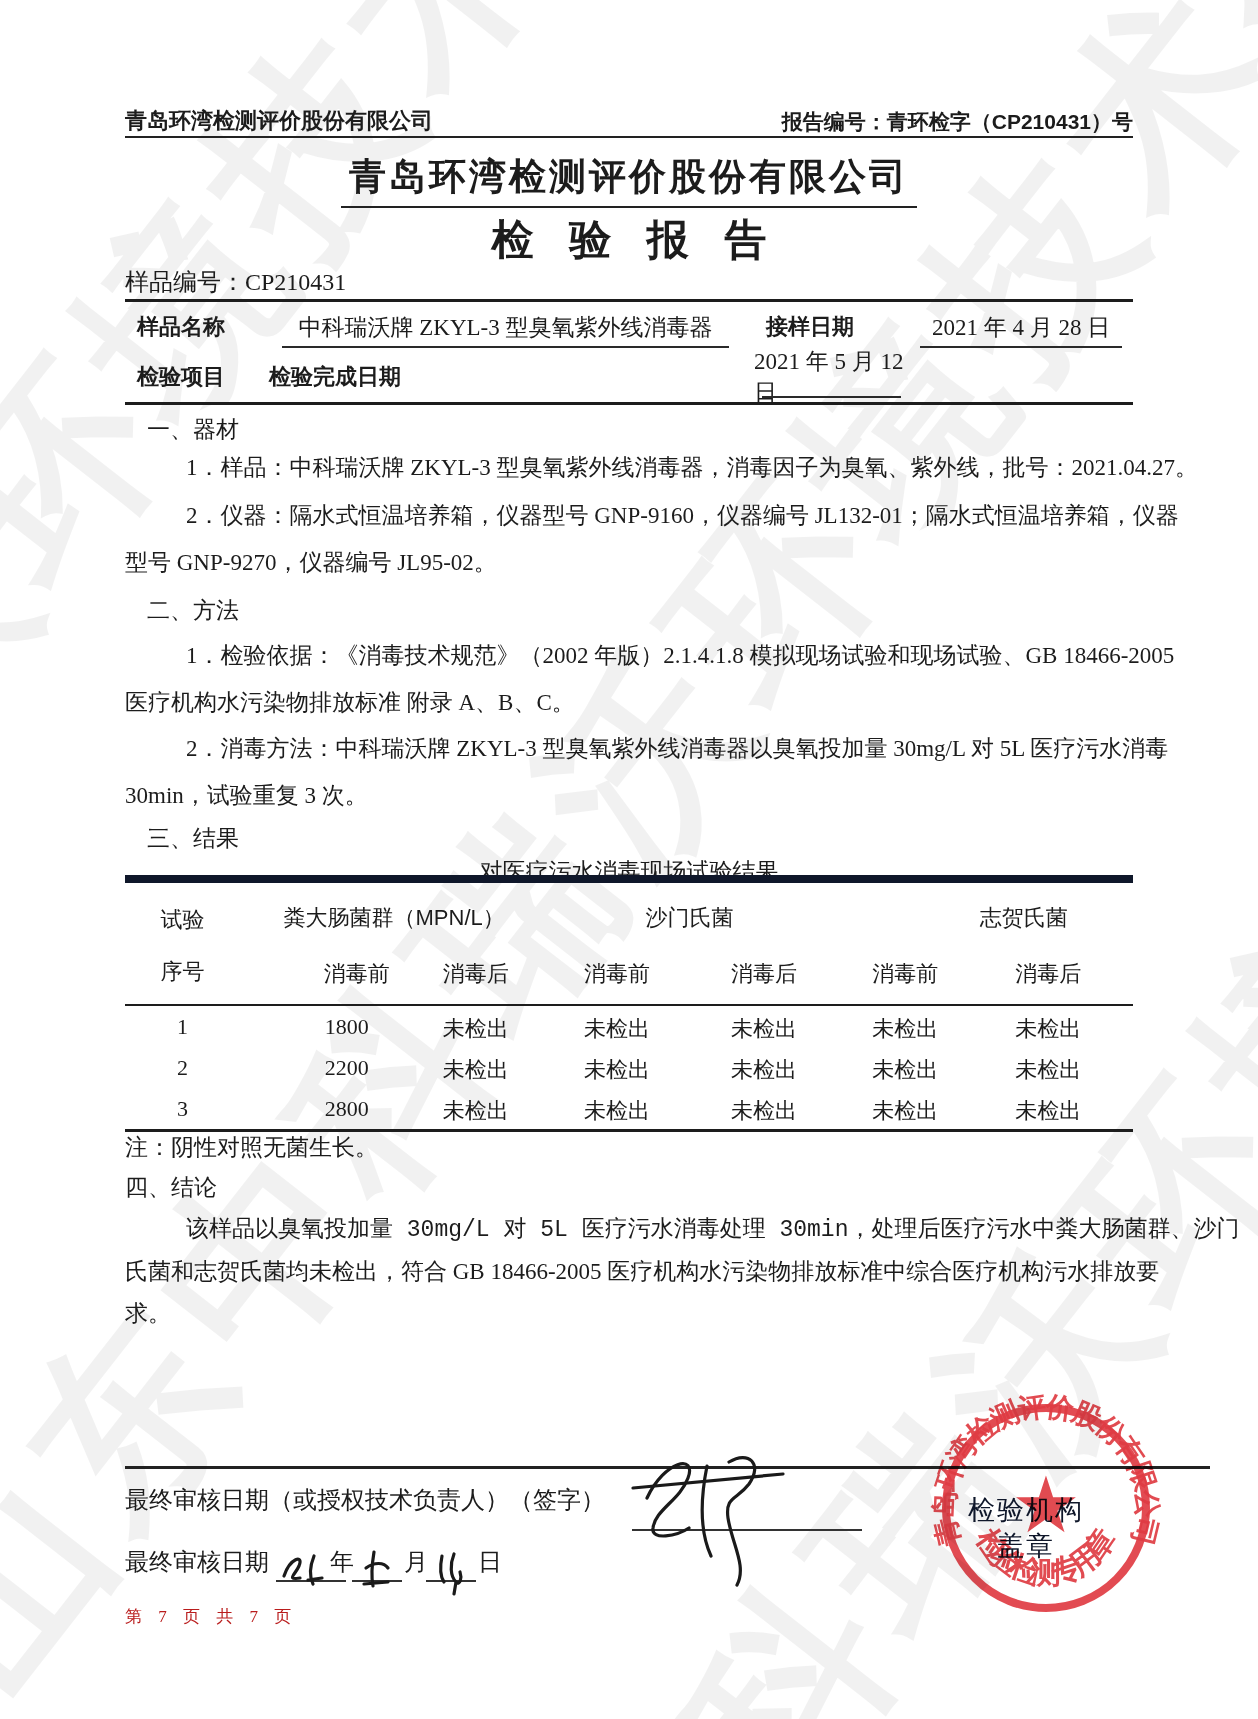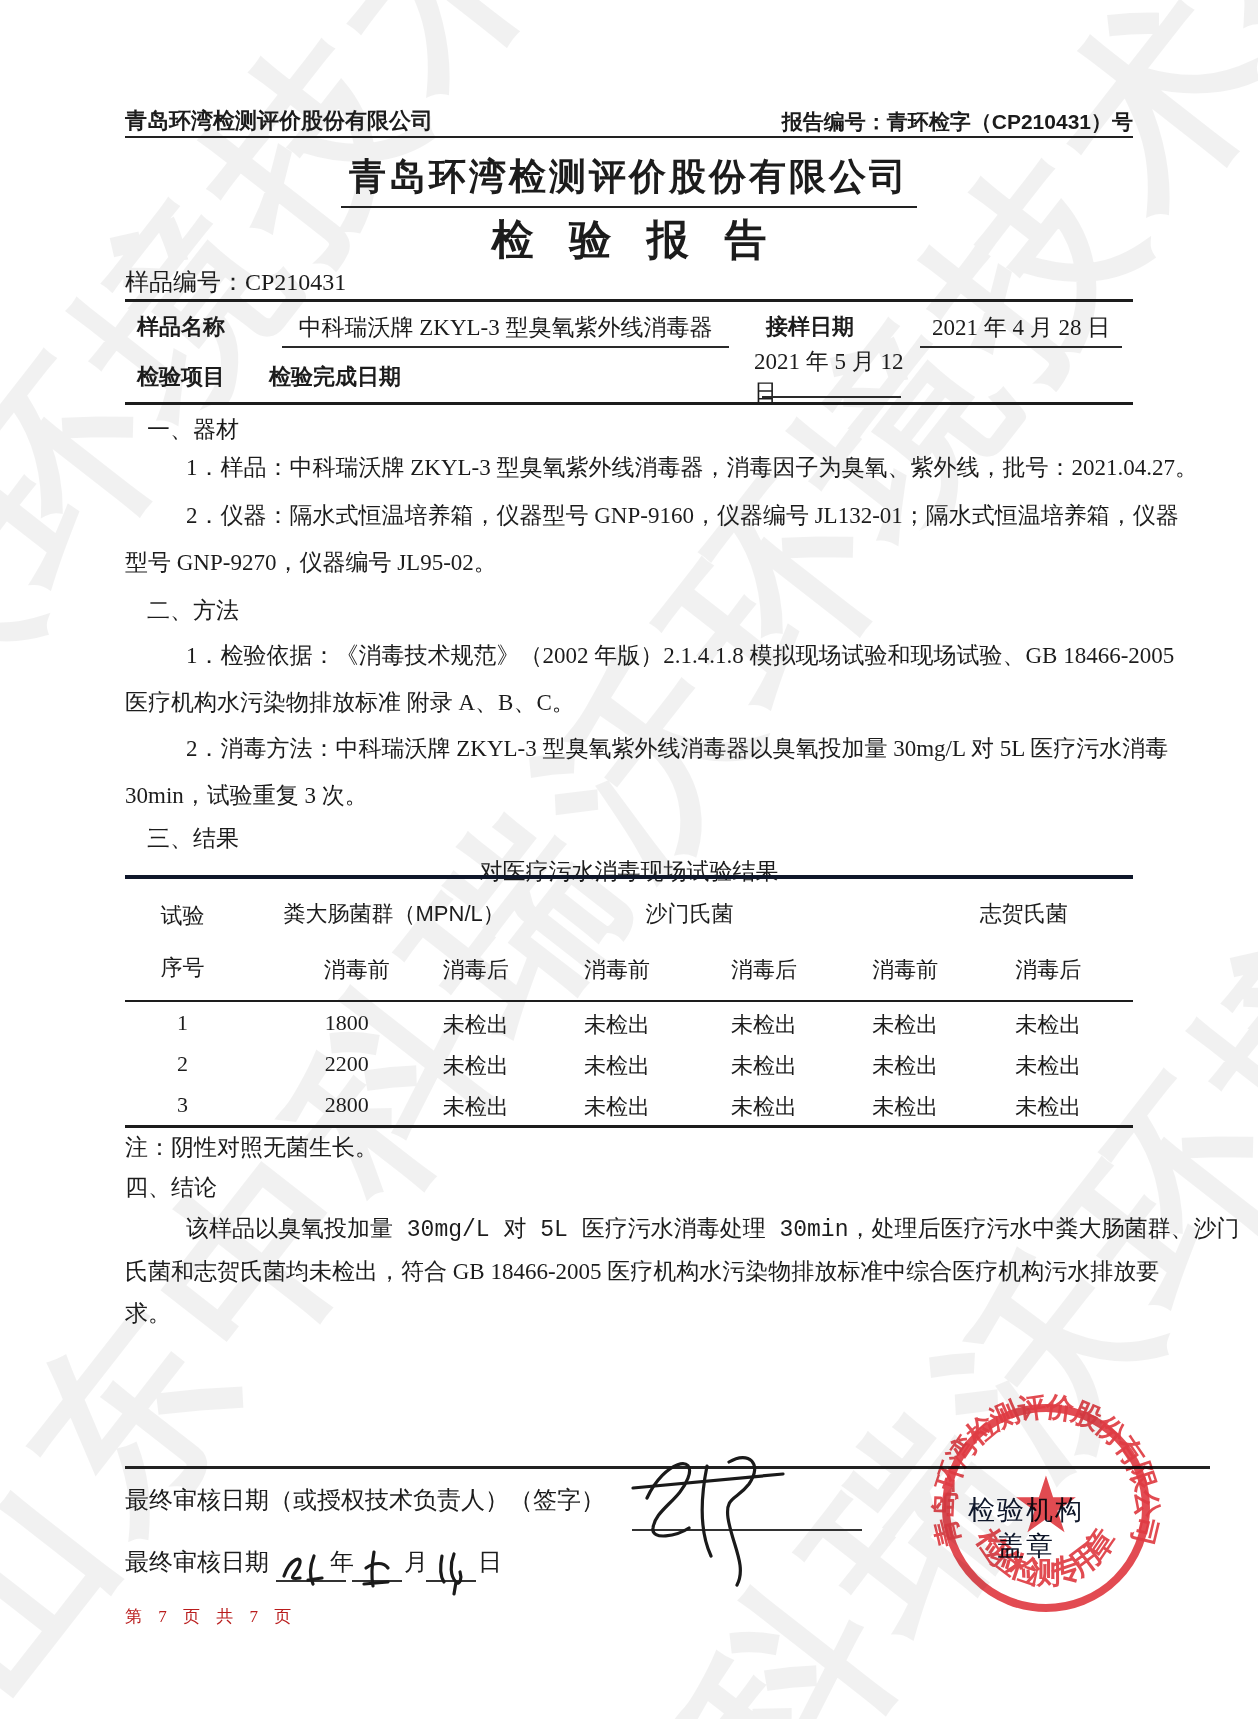--- a/index.html
+++ b/index.html
@@ -53,21 +53,21 @@
   .itable .ucell::after{
     content:'';position:absolute;left:5%;right:5%;bottom:4px;
     border-bottom:2px solid #2a2a2a;
   }
   
   .ln{position:absolute;font-size:23px;white-space:nowrap;}
   .ttitle{position:absolute;left:125px;top:856px;width:1008px;text-align:center;font-size:23px;}
   
   .rtable{
     position:absolute;left:125px;top:875px;width:1008px;
-    border-top:4px solid #0f172a;border-bottom:3px solid #1d1d1d;
+    border-top:8px solid #0f172a;border-bottom:3px solid #1d1d1d;
   }
   .rhead{position:relative;height:121px;border-bottom:2px solid #1d1d1d;}
   .rhead span,.rrow span{
     position:absolute;transform:translateX(-50%);font-size:22px;white-space:nowrap;
     font-family:"Liberation Sans","DejaVu Sans",sans-serif;
   }
   .rbody{position:relative;}
   .rrow{position:relative;height:41px;}
   .rrow span{top:8px;font-family:"Liberation Serif","DejaVu Serif",serif;font-size:22px;}
   

